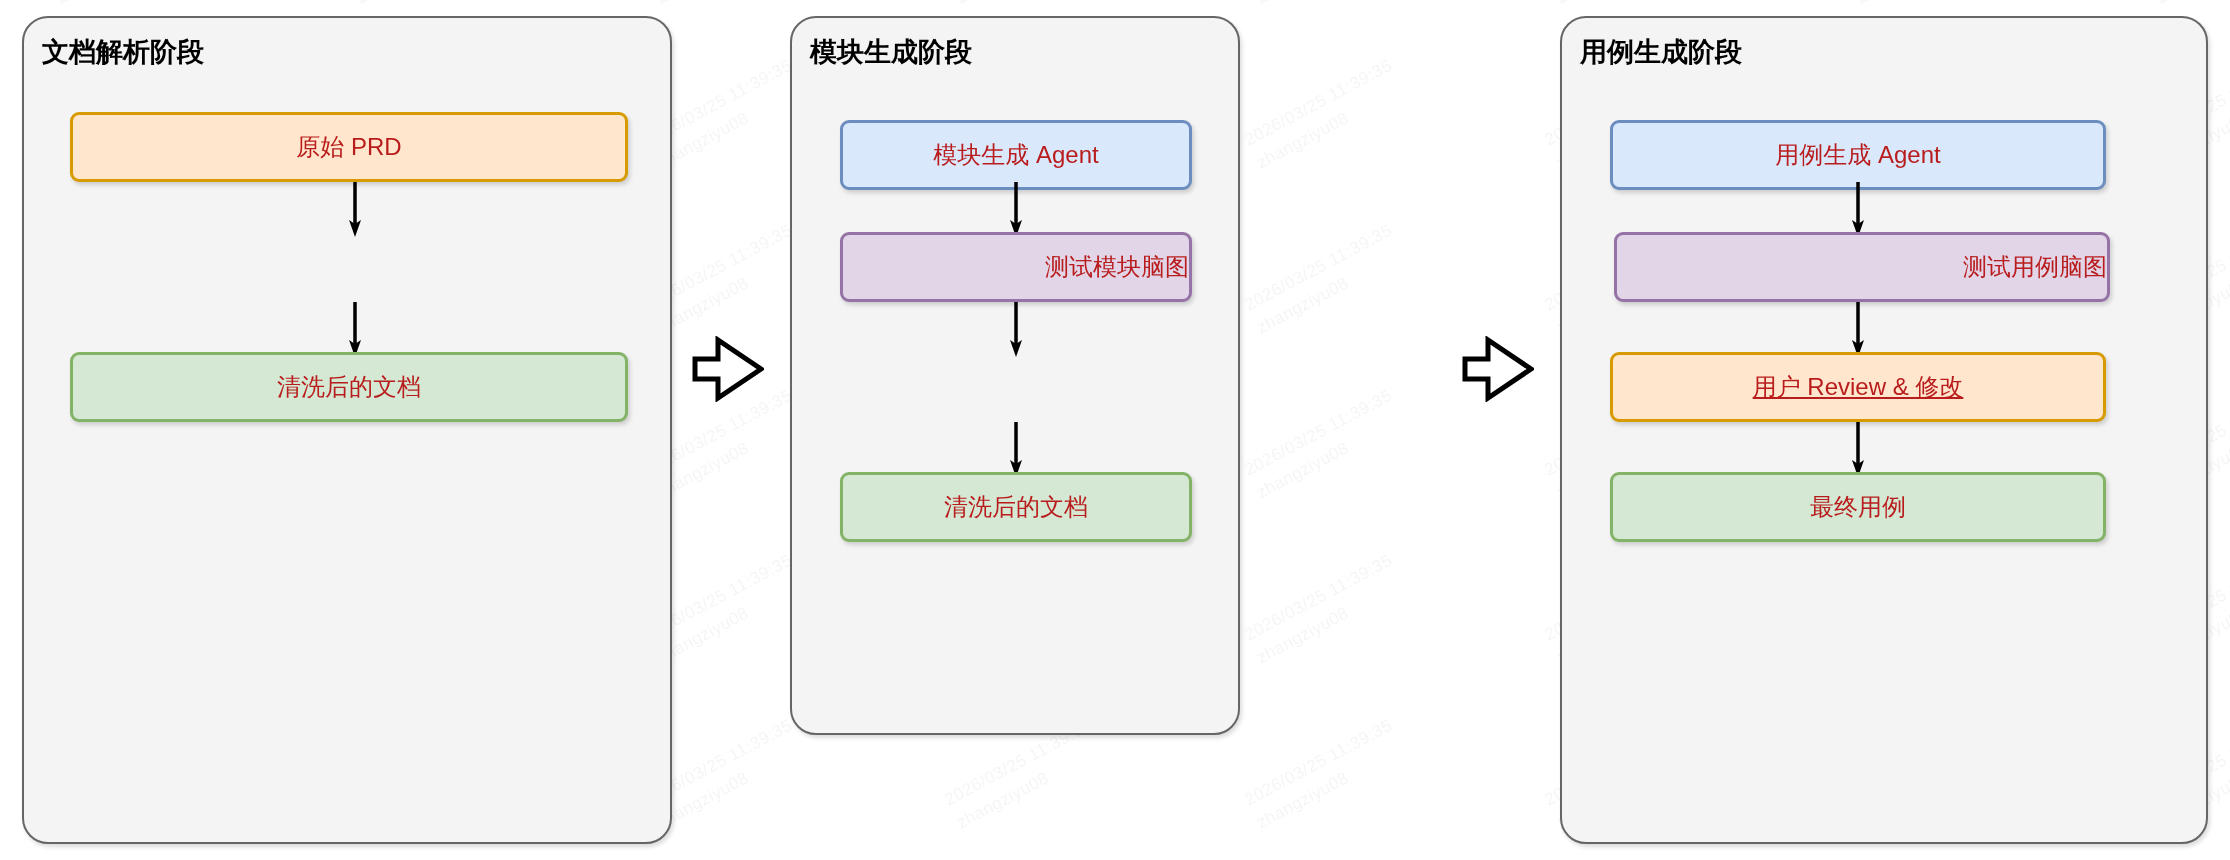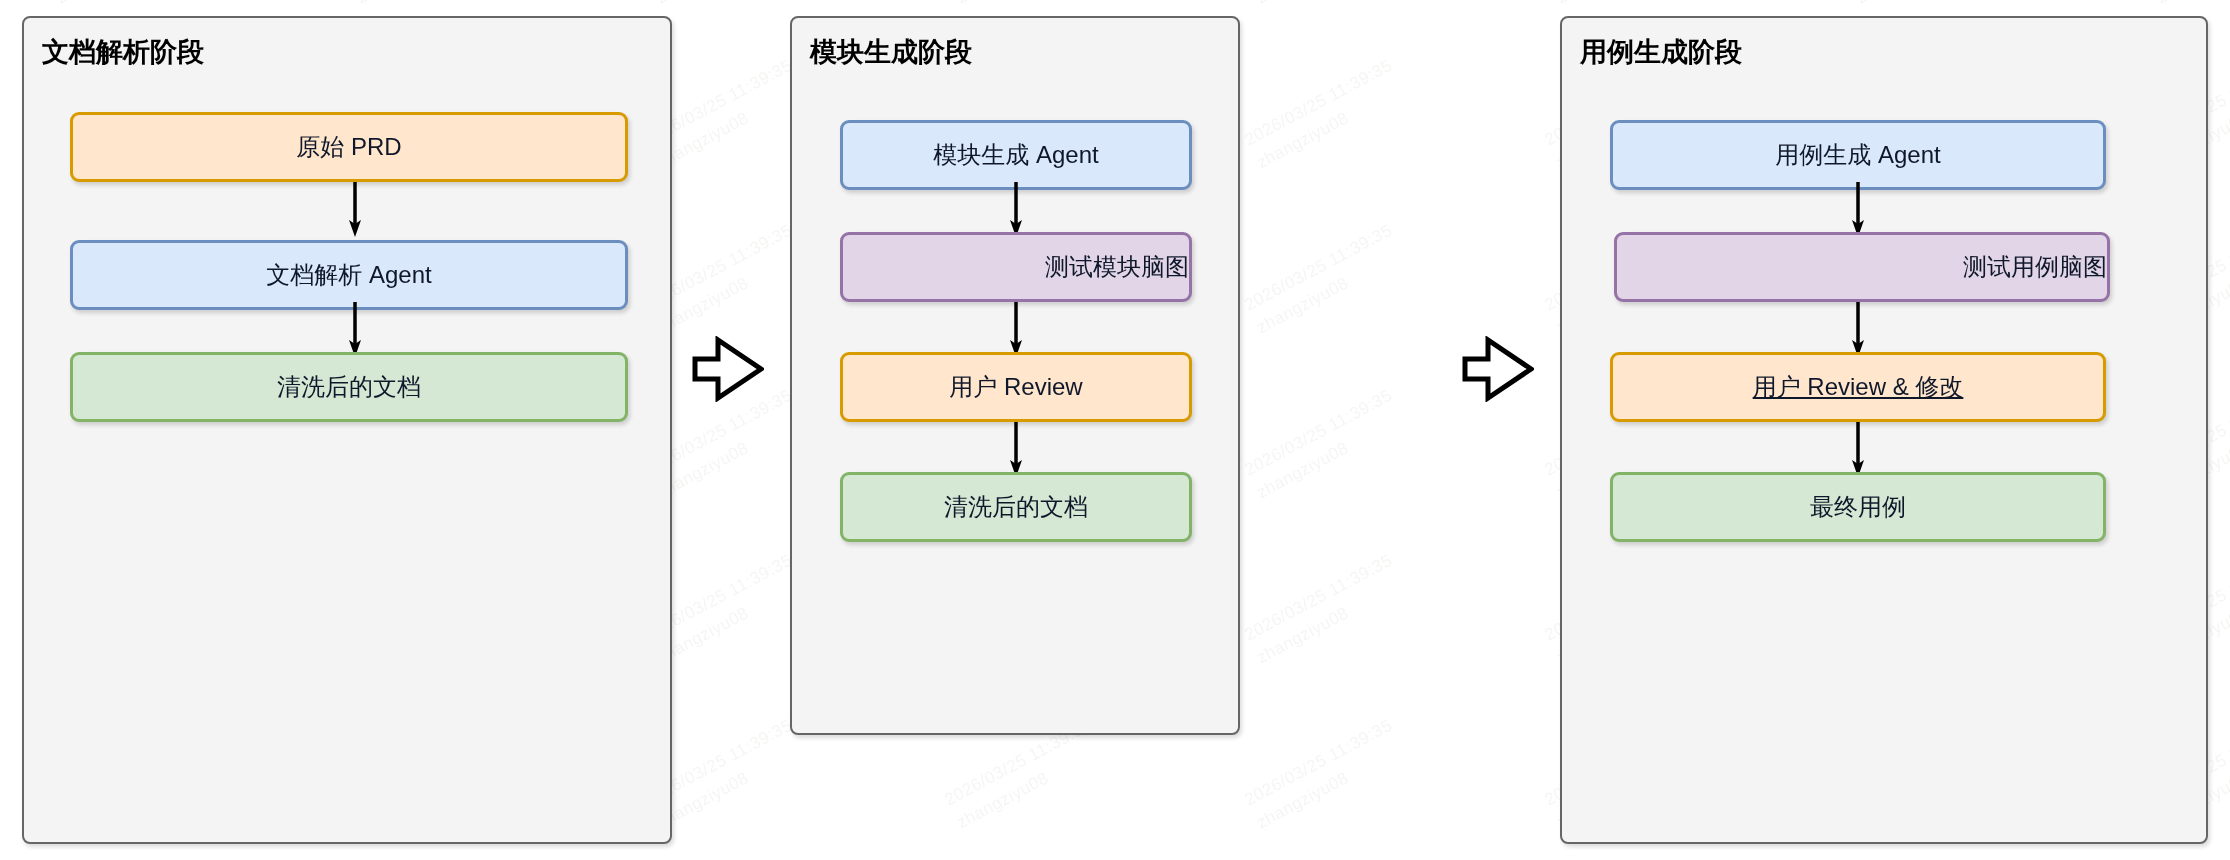--- a/index.html
+++ b/index.html
@@ -40,21 +40,21 @@
     position: absolute;
     inset: 0;
     z-index: 1;
   }
 
   .panel {
     position: absolute;
     box-sizing: border-box;
     background: #f4f4f4;
     border: 2.5px solid #666666;
-    border-radius: 8px;
+    border-radius: 26px;
     box-shadow: 2px 3px 4px rgba(0,0,0,0.14);
     padding-left: 24px;
   }
   .panel-title {
     position: absolute;
     left: 18px;
     top: 16px;
     font-size: 27px;
     font-weight: bold;
     color: #000000;
@@ -64,21 +64,21 @@
   .node {
     position: absolute;
     box-sizing: border-box;
     border-width: 3px;
     border-style: solid;
     border-radius: 9px;
     display: flex;
     align-items: center;
     justify-content: center;
     font-size: 24px;
-    color: #0f172a;
+    color: #b91c1c;
     white-space: nowrap;
     box-shadow: 2px 3px 4px rgba(0,0,0,0.16);
   }
   .node.orange { background: #ffe6cc; border-color: #d79b00; }
   .node.blue   { background: #dae8fc; border-color: #6c8ebf; margin-top: 8px; }
   .node.green  { background: #d5e8d4; border-color: #82b366; }
   .node.purple { background: #e1d5e7; border-color: #9673a6; justify-content: flex-end; }
 
   .edge {
     position: absolute;
@@ -155,23 +155,20 @@
         <span>原始 PRD</span>
       </div>
 
     <div class="edge" style="left:325px; top:164px; width:12px; height:56px;">
       <svg width="12" height="56" viewBox="0 0 12 56">
         <line x1="6" y1="0" x2="6" y2="42" stroke="#000" stroke-width="3.5"></line>
         <path d="M6 55 L0 38 L6 42 L12 38 Z" fill="#000"></path>
       </svg>
     </div>
 
-    <div class="node blue" style="left:46px; top:214px; width:558px; height:70px;">
-        <span>文档解析 Agent</span>
-      </div>
 
     <div class="edge" style="left:325px; top:284px; width:12px; height:56px;">
       <svg width="12" height="56" viewBox="0 0 12 56">
         <line x1="6" y1="0" x2="6" y2="42" stroke="#000" stroke-width="3.5"></line>
         <path d="M6 55 L0 38 L6 42 L12 38 Z" fill="#000"></path>
       </svg>
     </div>
 
     <div class="node green" style="left:46px; top:334px; width:558px; height:70px;">
         <span>清洗后的文档</span>
@@ -202,23 +199,20 @@
         <span>测试模块脑图</span>
       </div>
 
     <div class="edge" style="left:218px; top:284px; width:12px; height:56px;">
       <svg width="12" height="56" viewBox="0 0 12 56">
         <line x1="6" y1="0" x2="6" y2="42" stroke="#000" stroke-width="3.5"></line>
         <path d="M6 55 L0 38 L6 42 L12 38 Z" fill="#000"></path>
       </svg>
     </div>
 
-    <div class="node orange" style="left:48px; top:334px; width:352px; height:70px;">
-        <span>用户 Review</span>
-      </div>
 
     <div class="edge" style="left:218px; top:404px; width:12px; height:56px;">
       <svg width="12" height="56" viewBox="0 0 12 56">
         <line x1="6" y1="0" x2="6" y2="42" stroke="#000" stroke-width="3.5"></line>
         <path d="M6 55 L0 38 L6 42 L12 38 Z" fill="#000"></path>
       </svg>
     </div>
 
     <div class="node green" style="left:48px; top:454px; width:352px; height:70px;">
         <span>清洗后的文档</span>

